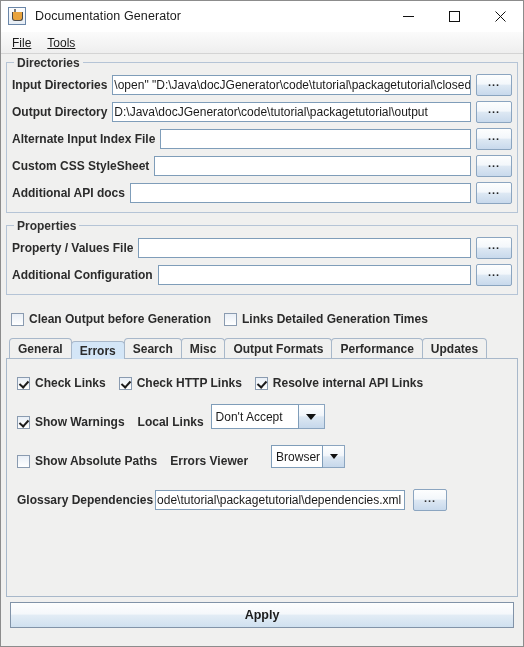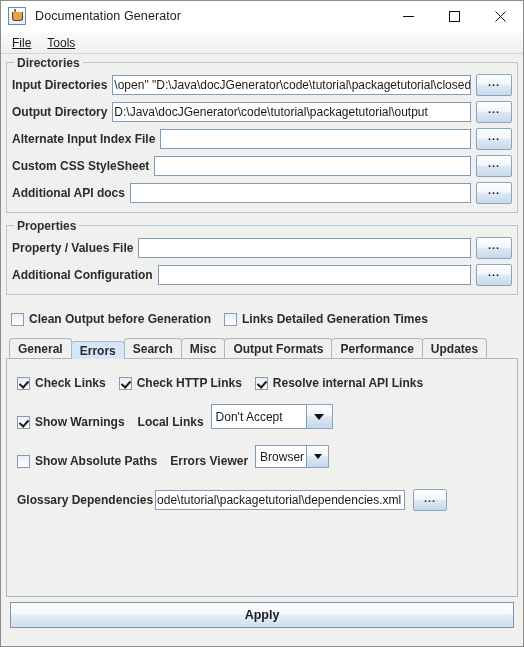--- a/index.html
+++ b/index.html
@@ -494,35 +494,35 @@
           </div>
         </div>
 
         <div class="chkrow" style="margin-top:17px;">
           <div class="chk">
             <div class="chkbox checked"></div>
             <div class="chklabel">Show Warnings</div>
           </div>
           <div class="inline-label">Local Links</div>
           <div class="combo" style="height:25px;">
-            <div class="combo-value" style="width:96px;">Don't Accept</div>
+            <div class="combo-value" style="width:88px;">Don't Accept</div>
             <div class="combo-arrow" style="width:26px;">
               <span class="arrow-glyph"></span>
             </div>
           </div>
         </div>
 
         <div class="chkrow" style="margin-top:17px;">
           <div class="chk">
             <div class="chkbox"></div>
             <div class="chklabel">Show Absolute Paths</div>
           </div>
           <div class="inline-label">Errors Viewer</div>
           <div class="combo" style="height:23px;">
-            <div class="combo-value" style="width:52px;">Browser</div>
+            <div class="combo-value" style="width:52px;margin-left:16px;">Browser</div>
             <div class="combo-arrow" style="width:22px;">
               <span class="arrow-glyph" style="border-left-width:4px;border-right-width:4px;border-top-width:5px;"></span>
             </div>
           </div>
         </div>
 
         <div class="pkg-row" style="margin-top:20px;">
           <div class="row-label" style="padding-right:2px;">Glossary Dependencies</div>
           <div class="pkg-field">ode\tutorial\packagetutorial\dependencies.xml</div>
           <div class="pkg-btn">...</div>

